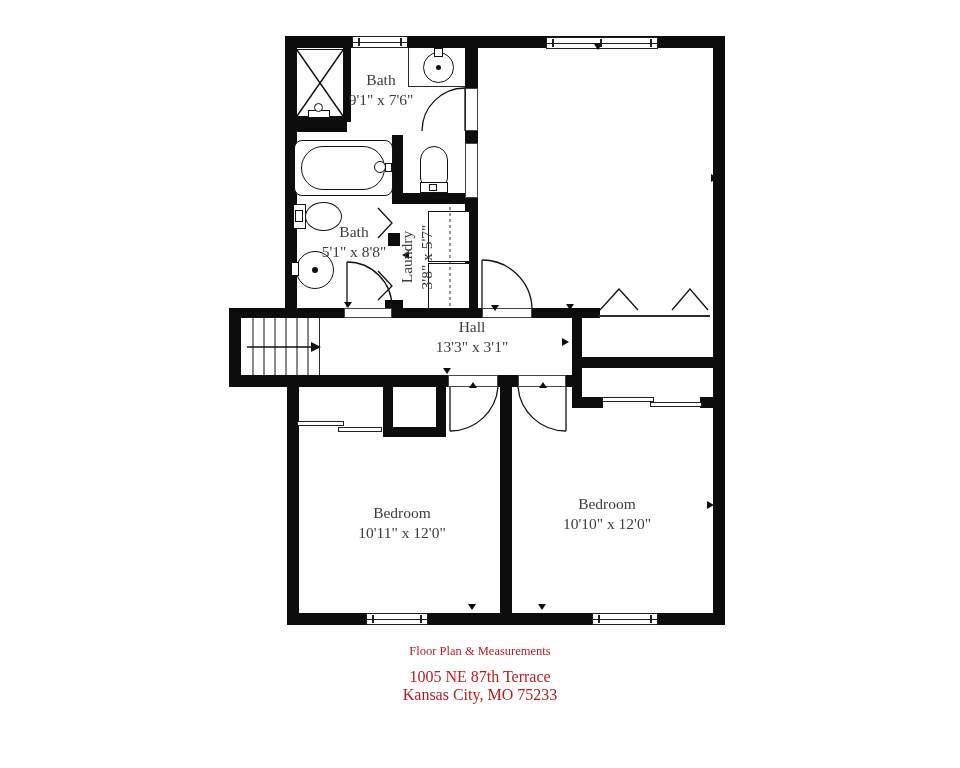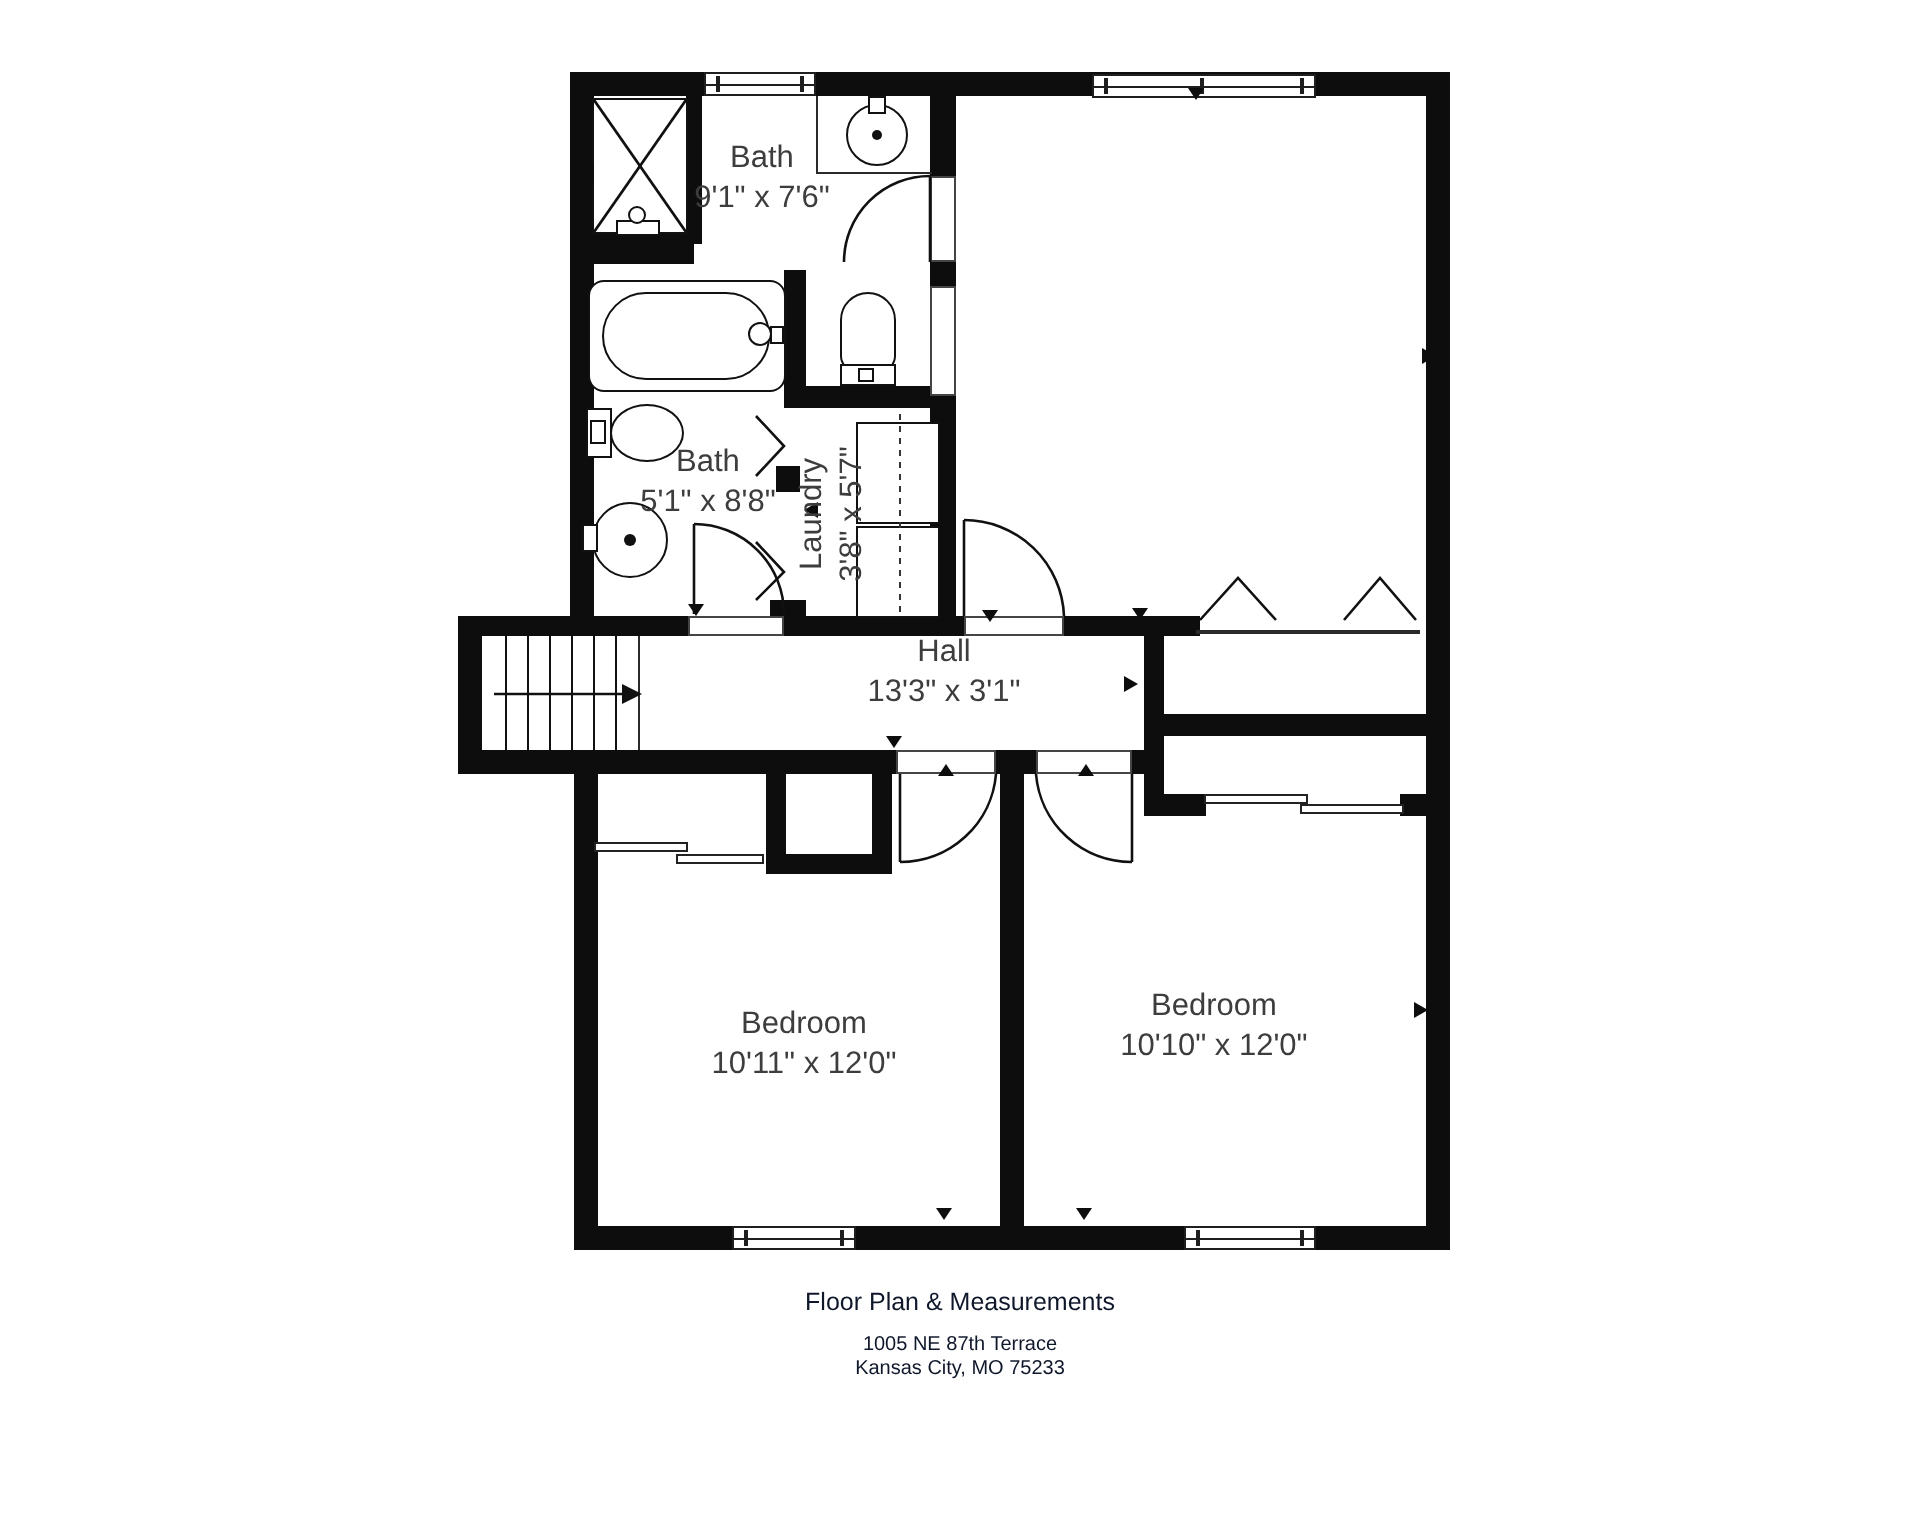--- a/index.html
+++ b/index.html
@@ -1,32 +1,32 @@
 <!DOCTYPE html>
 <html><head>
 <meta charset="utf-8">
 <style>
   html,body{margin:0;padding:0;background:#ffffff;}
   #screen{position:relative;width:960px;height:768px;background:#ffffff;overflow:hidden;
-          font-family:Liberation Sans, sans-serif;}
+          font-family:Liberation Serif, serif;}
   .wall{position:absolute;background:#0d0d0d;}
   .thinline{position:absolute;background:#2a2a2a;}
   .window{position:absolute;background:#ffffff;border:1px solid #1f1f1f;box-sizing:border-box;}
   .window .mid{position:absolute;left:0;right:0;top:50%;height:1px;background:#1f1f1f;}
   .window .tick{position:absolute;top:1px;bottom:1px;width:2px;background:#1f1f1f;}
   .threshold{position:absolute;background:#ffffff;border:1px solid #444;box-sizing:border-box;}
   .slider{position:absolute;background:#ffffff;border:1px solid #222;box-sizing:border-box;}
   .fix{position:absolute;box-sizing:border-box;border:1.5px solid #111;background:#fff;}
   .fix.thin{border-width:1px;}
   .room-label{position:absolute;transform:translate(-50%,-50%);text-align:center;
               color:#3d3d3d;font-size:15.5px;line-height:1.32;white-space:nowrap;}
   .room-label.rot{transform:translate(-50%,-50%) rotate(-90deg);}
-  .footer{position:absolute;left:0;right:0;top:644px;text-align:center;color:#0f172a;}
+  .footer{position:absolute;left:0;right:0;top:644px;text-align:center;color:#b91c1c;}
   .footer .f-title{font-size:12.5px;margin-bottom:9px;}
-  .footer .f-addr{font-size:10px;line-height:1.15;}
+  .footer .f-addr{font-size:16px;line-height:1.15;}
   .footer .f-disc{font-size:12.5px;margin-top:10px;letter-spacing:.2px;}
   svg.overlay{position:absolute;left:0;top:0;pointer-events:none;}
 </style>
 </head>
 <body>
 
 <div id="screen">
 
   <div class="wall" style="left:287px;top:36px;width:438px;height:12px"></div>
   <div class="wall" style="left:713px;top:36px;width:12px;height:589px"></div>

